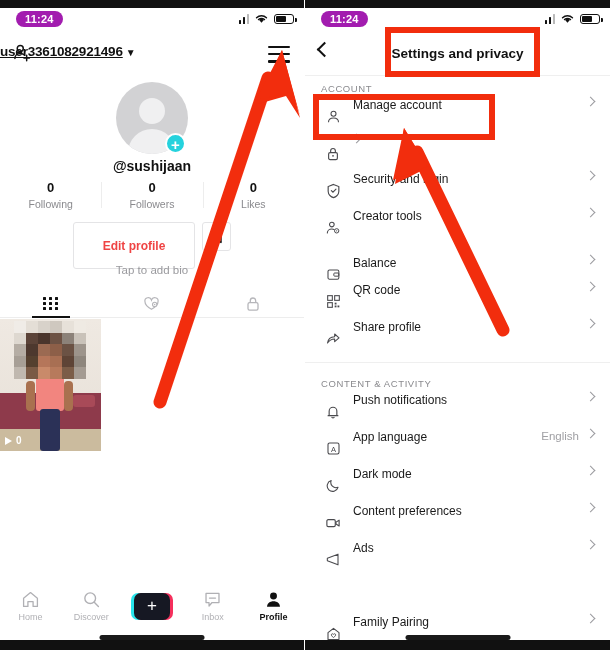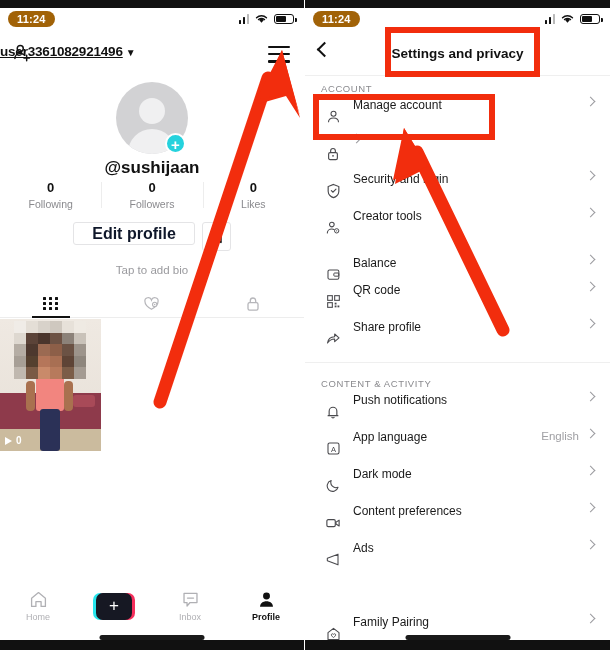--- a/index.html
+++ b/index.html
@@ -10,21 +10,21 @@
   .phone.left { border-right:1px solid #ffffff; }
 
   
   .bezel-top { position:absolute; top:0; left:0; width:100%; height:8px; background:#111; }
   .bezel-bottom { position:absolute; bottom:0; left:0; width:100%; height:10px; background:#111; }
   .home-indicator { position:absolute; bottom:10px; left:50%; transform:translateX(-50%);
     width:105px; height:5px; background:#1a1a1a; border-radius:3px; }
 
   
   .statusbar { position:absolute; top:8px; left:0; width:100%; height:26px; }
-  .time-pill { position:absolute; left:8px; top:3px; background:#a16207; color:#fff;
+  .time-pill { position:absolute; left:16px; top:3px; background:#a21caf; color:#fff;
     font-size:11px; font-weight:bold; padding:2px 9px; border-radius:10px; letter-spacing:.2px; }
   .status-icons { position:absolute; right:10px; top:5px; display:flex; align-items:center; gap:5px; }
   .bars { display:flex; align-items:flex-end; gap:1.5px; height:11px; }
   .bars i { width:2.5px; background:#111; display:block; border-radius:.5px; }
   .bars i:nth-child(1){height:4px;} .bars i:nth-child(2){height:7px;}
   .bars i:nth-child(3){height:10px; background:#b9b9b9;}
   .batt { width:20px; height:10px; border:1.4px solid #111; border-radius:3px; position:relative; padding:1px; }
   .batt::after { content:""; position:absolute; right:-3.5px; top:3px; width:2px; height:4px;
     background:#111; border-radius:0 1px 1px 0; }
   .batt b { display:block; height:100%; width:62%; background:#111; border-radius:1px; }
@@ -42,33 +42,33 @@
   .avatar { position:absolute; top:82px; left:50%; transform:translateX(-50%);
     width:72px; height:72px; border-radius:50%; background:#d2d2d4; overflow:hidden; }
   .avatar .head { position:absolute; top:16px; left:50%; transform:translateX(-50%);
     width:26px; height:26px; border-radius:50%; background:#f0f0f1; }
   .avatar .body { position:absolute; top:47px; left:50%; transform:translateX(-50%);
     width:48px; height:34px; border-radius:24px 24px 0 0; background:#f0f0f1; }
   .avatar-plus { position:absolute; top:133px; left:50%; margin-left:13px;
     width:21px; height:21px; border-radius:50%; background:#25d2dd; color:#fff;
     font-size:15px; line-height:20px; text-align:center; font-weight:bold; border:2px solid #fff; }
   .handle { position:absolute; top:158px; width:100%; text-align:center;
-    font-size:17px; font-weight:bold; color:#111; }
+    font-size:14px; font-weight:bold; color:#111; }
 
   .stats { position:absolute; top:180px; left:0; width:100%; display:flex; }
   .stat { flex:1; text-align:center; position:relative; }
   .stat .num { font-size:13px; font-weight:bold; color:#111; }
   .stat .lbl { font-size:10.5px; color:#8a8a8e; margin-top:3px; }
   .stat + .stat::before { content:""; position:absolute; left:0; top:2px;
     width:1px; height:26px; background:#ededed; }
 
   .actions { position:absolute; top:222px; left:0; width:100%;
     display:flex; justify-content:center; gap:7px; }
-  .btn-edit { width:122px; height:23px; border:1px solid #e4e4e6; border-radius:3px;
-    font-size:16px; font-weight:bold; color:#0f172a; display:flex; align-items:center; justify-content:center; }
+  .btn-edit { width:122px; height:47px; border:1px solid #e4e4e6; border-radius:3px;
+    font-size:12px; font-weight:bold; color:#ef4444; display:flex; align-items:center; justify-content:center; }
   .btn-sq { width:29px; height:29px; border:1px solid #e4e4e6; border-radius:3px;
     display:flex; align-items:center; justify-content:center; }
   .addbio { position:absolute; top:264px; width:100%; text-align:center;
     font-size:11.5px; color:#9a9a9e; }
 
   .prof-tabs { position:absolute; top:290px; left:0; width:100%; height:28px;
     display:flex; border-bottom:1px solid #ededed; }
   .prof-tab { flex:1; display:flex; align-items:center; justify-content:center; position:relative; }
   .prof-tab.active::after { content:""; position:absolute; bottom:-1px; left:50%;
     transform:translateX(-50%); width:38px; height:2.2px; background:#111; }
@@ -298,20 +298,27 @@
     </div>
 
     <div class="tabbar">
       <div class="tabitem">
         <svg width="19" height="19" viewBox="0 0 22 22">
           <path d="M3 9.5 11 3l8 6.5V19h-5v-5.5H8V19H3z" stroke="#b0b0b4" stroke-width="1.5" fill="none" stroke-linejoin="round"></path>
         </svg>
         <span class="tlbl">Home</span>
       </div>
       <div class="tabitem">
+        <svg width="19" height="19" viewBox="0 0 22 22">
+          <circle cx="9.5" cy="9.5" r="6.2" stroke="#b0b0b4" stroke-width="1.6" fill="none"></circle>
+          <path d="M14.2 14.2 19 19" stroke="#b0b0b4" stroke-width="1.6" stroke-linecap="round"></path>
+        </svg>
+        <span class="tlbl">Discover</span>
+      </div>
+      <div class="tabitem">
         <div class="plusbtn">
           <span class="cy"></span>
             <span class="mg"></span>
             <span class="bk">+</span>
         </div>
       </div>
       <div class="tabitem">
         <svg width="19" height="19" viewBox="0 0 22 22">
           <path d="M3.5 4h15v10.5h-8L7 18.5v-4H3.5z" stroke="#b0b0b4" stroke-width="1.5" fill="none" stroke-linejoin="round"></path>
           <path d="M7.5 9.3h7" stroke="#b0b0b4" stroke-width="1.5" stroke-linecap="round"></path>

